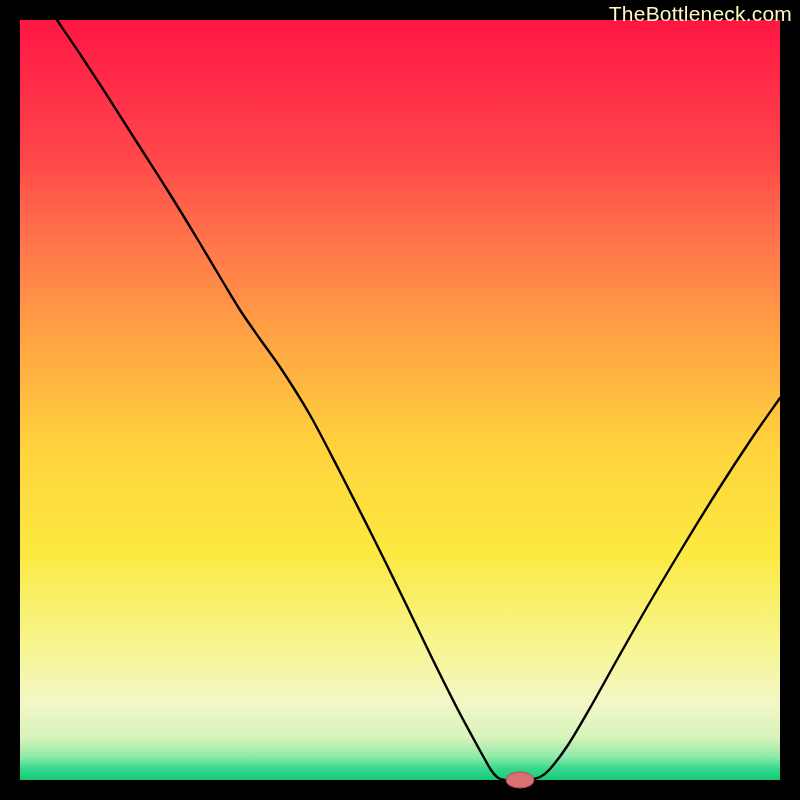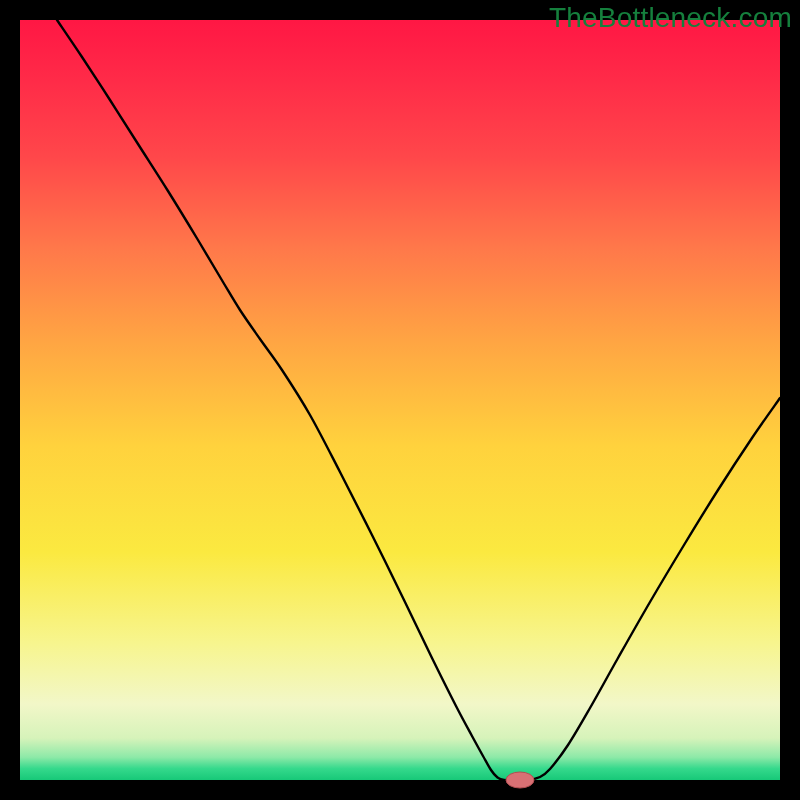--- a/index.html
+++ b/index.html
@@ -16,23 +16,23 @@
     height: 800px;
   }
   svg {
     display: block;
   }
   .watermark {
     position: absolute;
     top: 2px;
     right: 8px;
     font-family: Arial, Helvetica, sans-serif;
-    font-size: 28px;
+    font-size: 21px;
     letter-spacing: 0.2px;
-    color: #15803d;
+    color: #fef9c3;
     font-weight: 500;
     user-select: none;
   }
 </style>
 </head>
 <body>
 
 <div class="chart-wrap">
   <svg id="chart-svg" width="800" height="800" viewBox="0 0 800 800">
     <defs>

